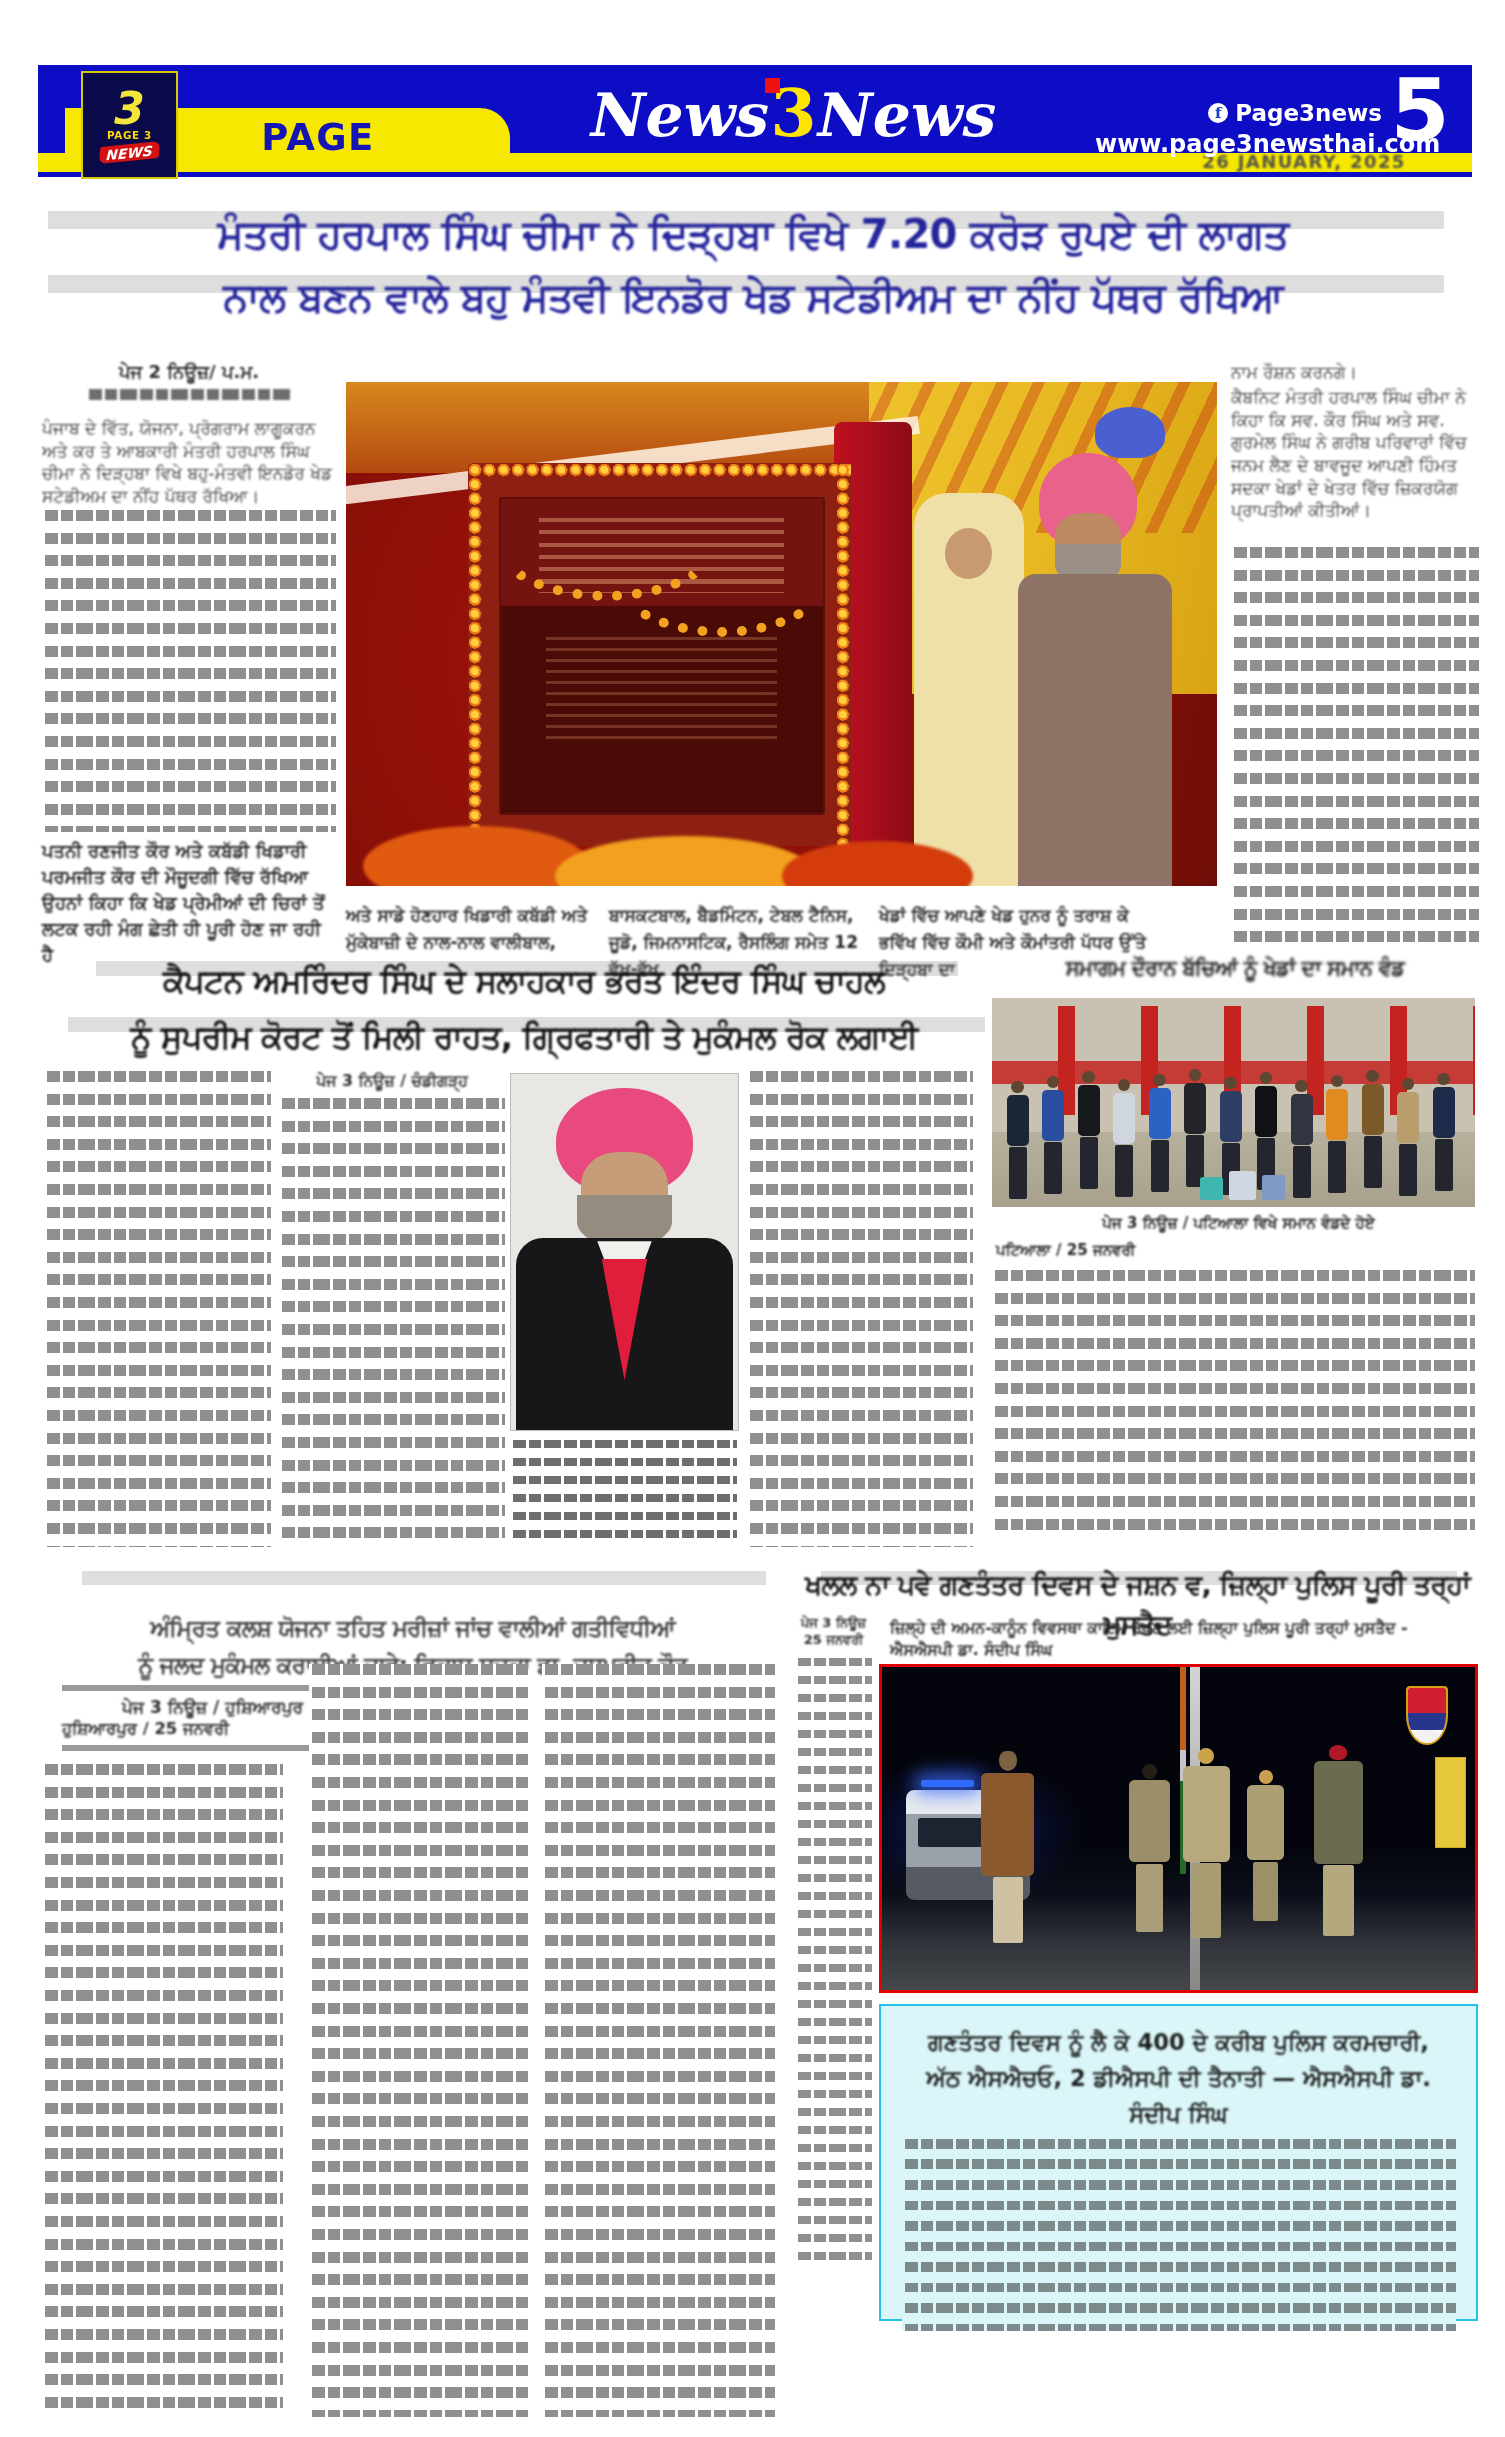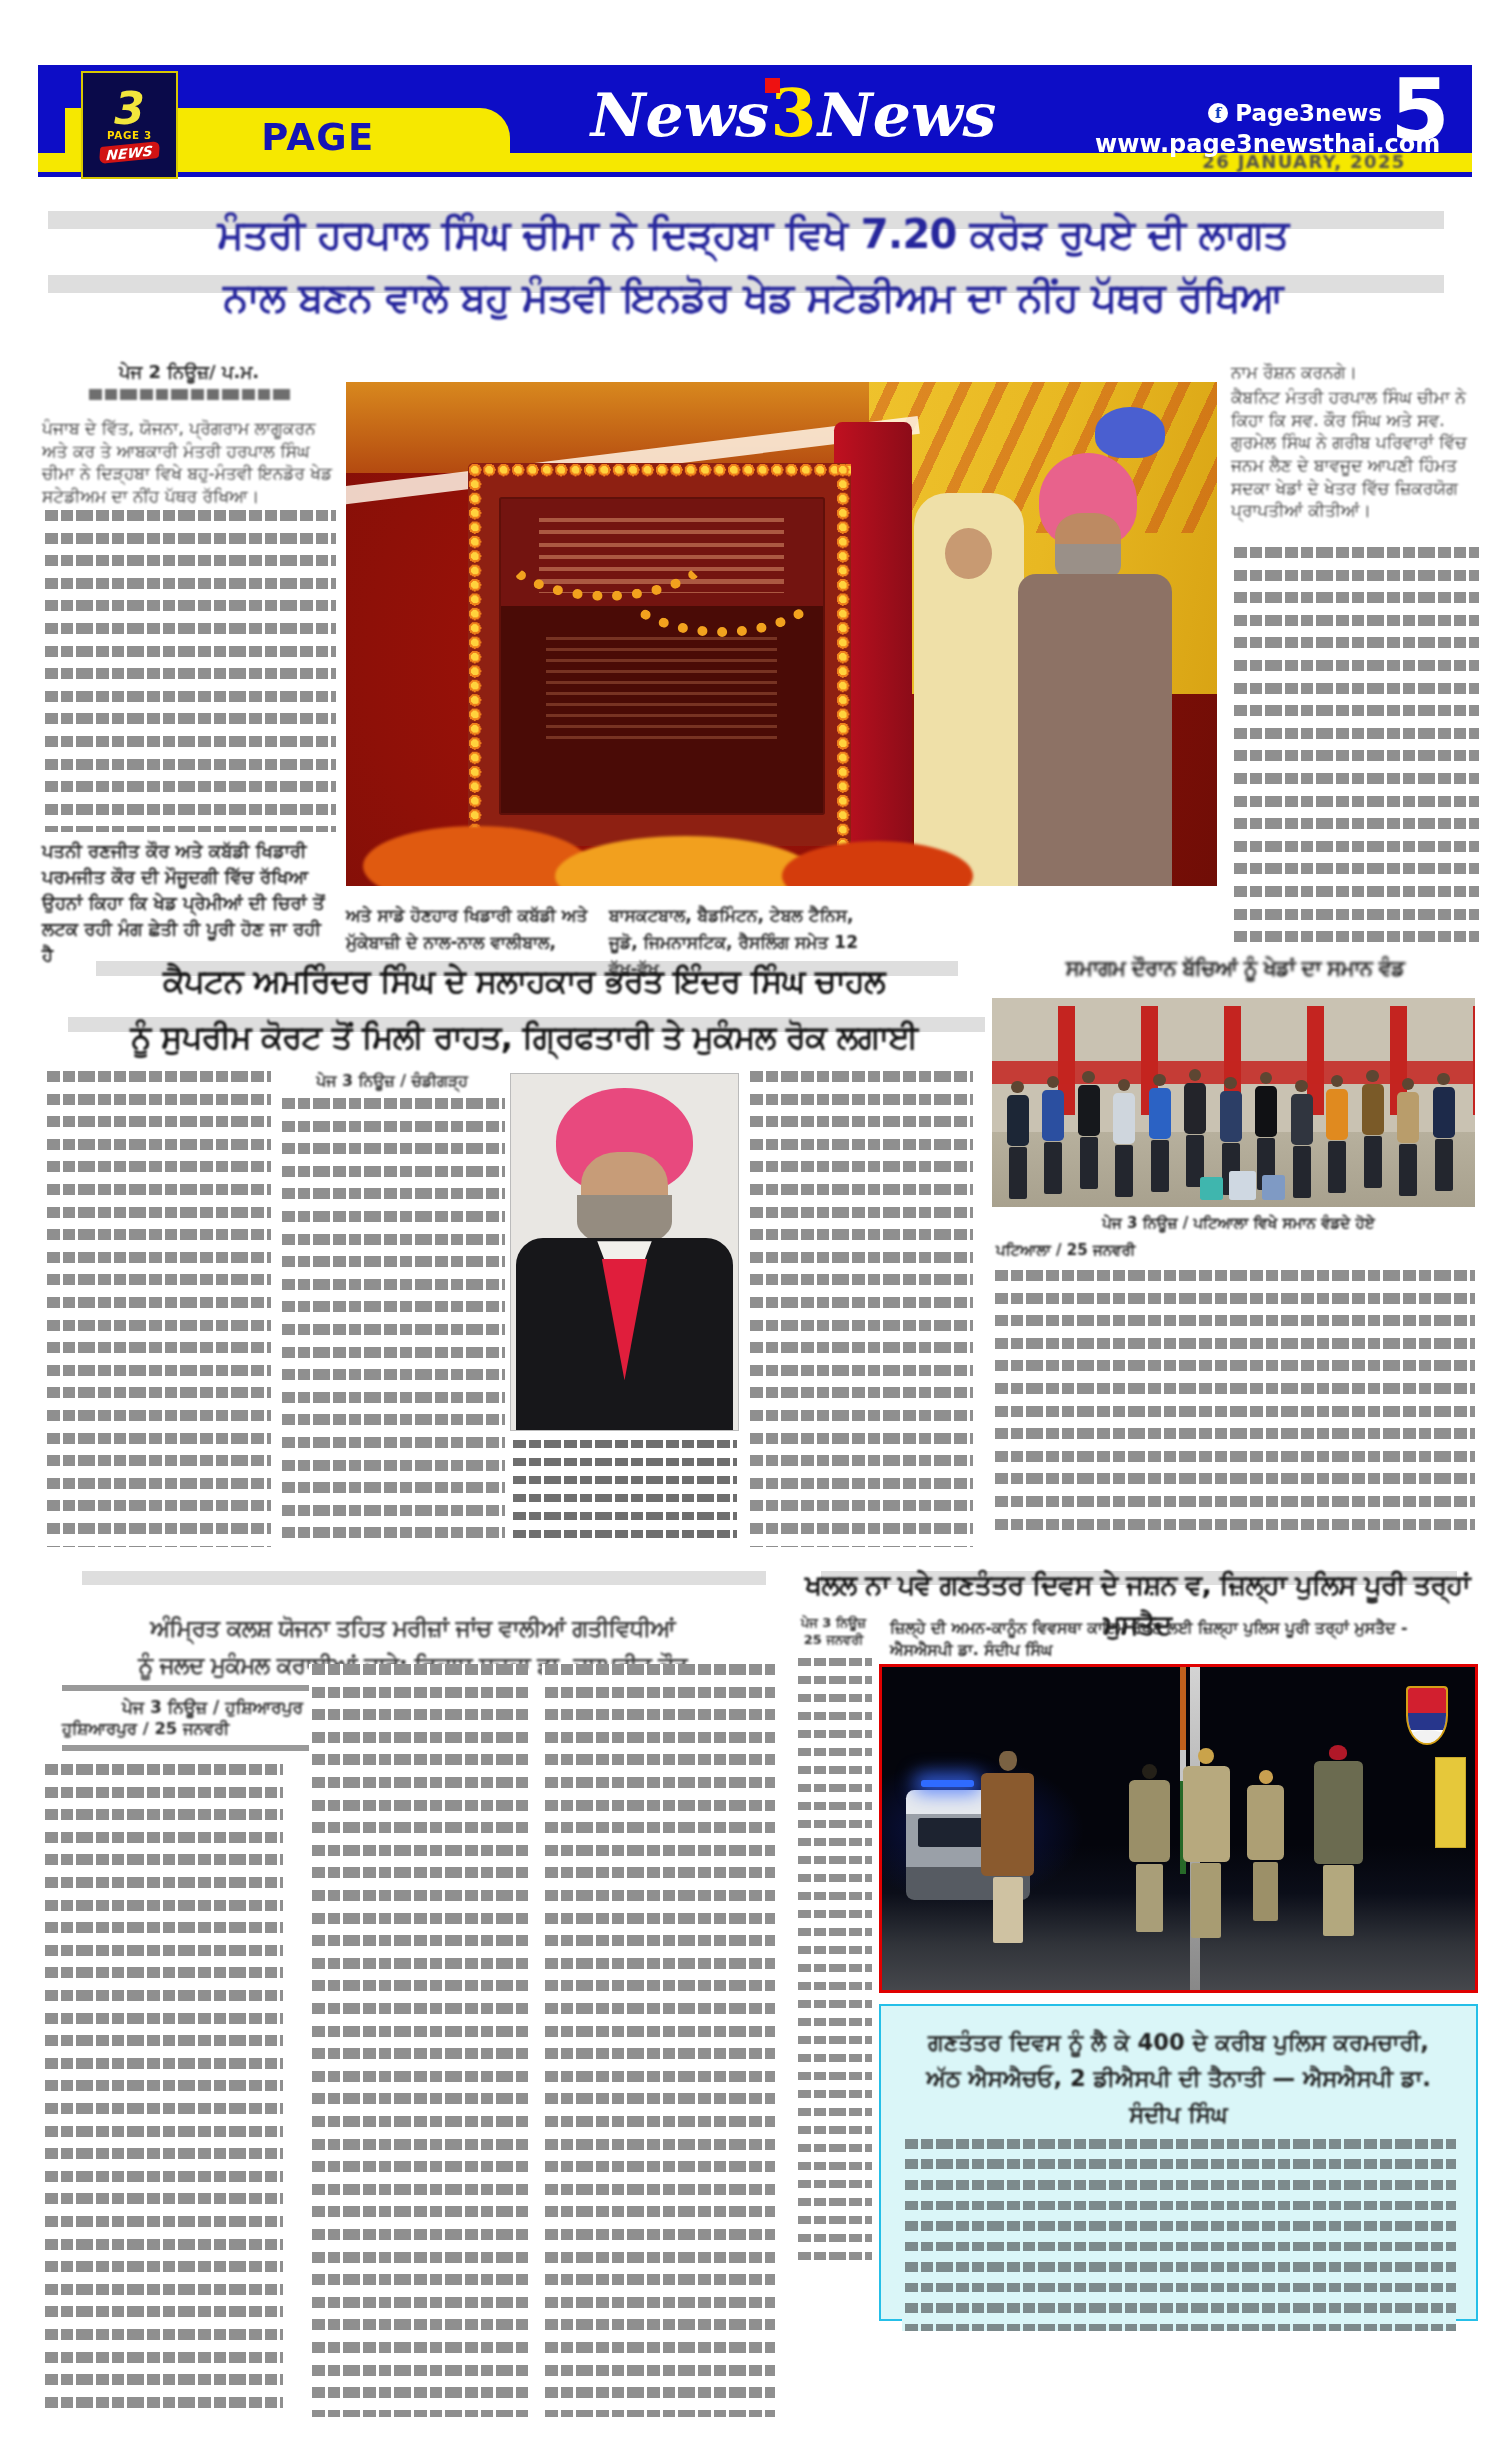--- a/index.html
+++ b/index.html
@@ -210,20 +210,21 @@
   </div>
 
   <div class="abs" style="left:1231px;top:361px;width:248px;height:597px;">
     <div class="frag b1">ਨਾਮ ਰੌਸ਼ਨ ਕਰਨਗੇ।</div>
     <div class="frag b2" style="height:157px;overflow:hidden;margin-top:2.7px;">ਕੈਬਨਿਟ ਮੰਤਰੀ ਹਰਪਾਲ ਸਿੰਘ ਚੀਮਾ ਨੇ ਕਿਹਾ ਕਿ ਸਵ. ਕੌਰ ਸਿੰਘ ਅਤੇ ਸਵ. ਗੁਰਮੇਲ ਸਿੰਘ ਨੇ ਗਰੀਬ ਪਰਿਵਾਰਾਂ ਵਿੱਚ ਜਨਮ ਲੈਣ ਦੇ ਬਾਵਜੂਦ ਆਪਣੀ ਹਿੰਮਤ ਸਦਕਾ ਖੇਡਾਂ ਦੇ ਖੇਤਰ ਵਿੱਚ ਜ਼ਿਕਰਯੋਗ ਪ੍ਰਾਪਤੀਆਂ ਕੀਤੀਆਂ।</div>
     <div class="gk" style="width:100%;height:404px;margin-top:4.1px;"></div>
   </div>
 
   <div class="abs cap b1" style="left:346px;top:902px;width:246px;">ਅਤੇ ਸਾਡੇ ਹੋਣਹਾਰ ਖਿਡਾਰੀ ਕਬੱਡੀ ਅਤੇ ਮੁੱਕੇਬਾਜ਼ੀ ਦੇ ਨਾਲ-ਨਾਲ ਵਾਲੀਬਾਲ,</div>
   <div class="abs cap b1" style="left:609px;top:902px;width:257px;">ਬਾਸਕਟਬਾਲ, ਬੈਡਮਿੰਟਨ, ਟੇਬਲ ਟੈਨਿਸ, ਜੂਡੋ, ਜਿਮਨਾਸਟਿਕ, ਰੈਸਲਿੰਗ ਸਮੇਤ 12 ਵੱਖ-ਵੱਖ</div>
+  <div class="abs cap b1" style="left:879px;top:902px;width:274px;">ਖੇਡਾਂ ਵਿੱਚ ਆਪਣੇ ਖੇਡ ਹੁਨਰ ਨੂੰ ਤਰਾਸ਼ ਕੇ ਭਵਿੱਖ ਵਿੱਚ ਕੌਮੀ ਅਤੇ ਕੌਮਾਂਤਰੀ ਪੱਧਰ ਉੱਤੇ ਦਿੜ੍ਹਬਾ ਦਾ</div>
 
   <div class="abs smear" style="left:96px;top:961px;width:862px;height:15px;"></div>
   <div class="abs smear" style="left:68px;top:1017px;width:917px;height:15px;"></div>
   <div class="abs blk-hl b2" style="left:62px;top:953px;width:924px;font-size:32px;line-height:56px;">
     <div>ਕੈਪਟਨ ਅਮਰਿੰਦਰ ਸਿੰਘ ਦੇ ਸਲਾਹਕਾਰ ਭਰਤ ਇੰਦਰ ਸਿੰਘ ਚਾਹਲ</div>
     <div>ਨੂੰ ਸੁਪਰੀਮ ਕੋਰਟ ਤੋਂ ਮਿਲੀ ਰਾਹਤ, ਗ੍ਰਿਫਤਾਰੀ ਤੇ ਮੁਕੰਮਲ ਰੋਕ ਲਗਾਈ</div>
   </div>
 
   <div class="abs gk" style="left:44px;top:1071px;width:227px;height:476px;"></div>
   <div class="abs" style="left:279px;top:1071px;width:226px;height:476px;">

